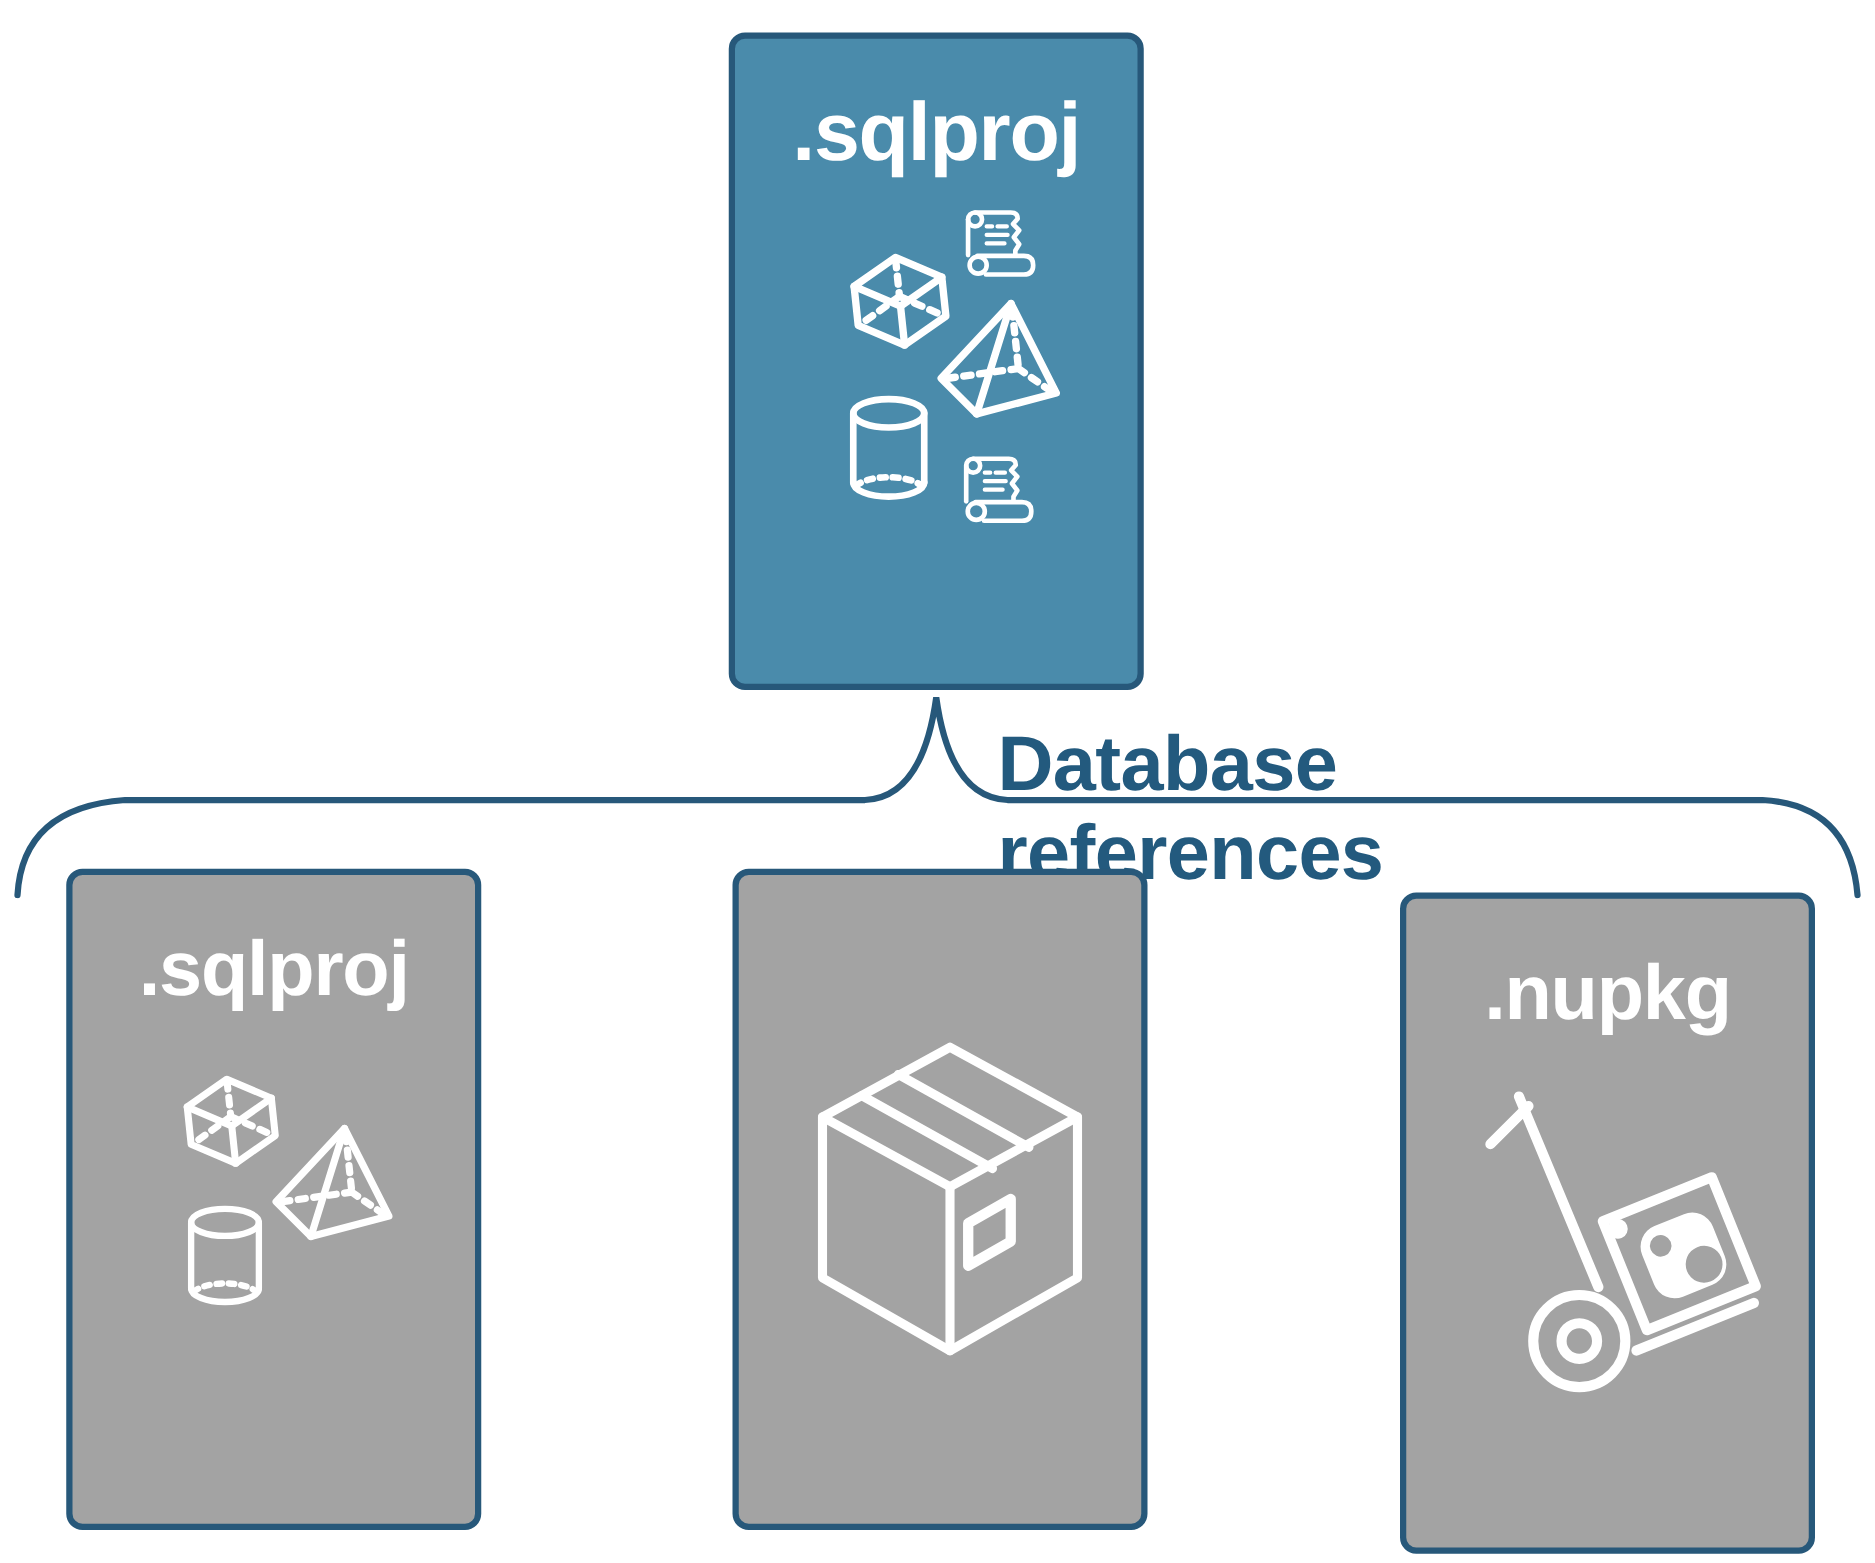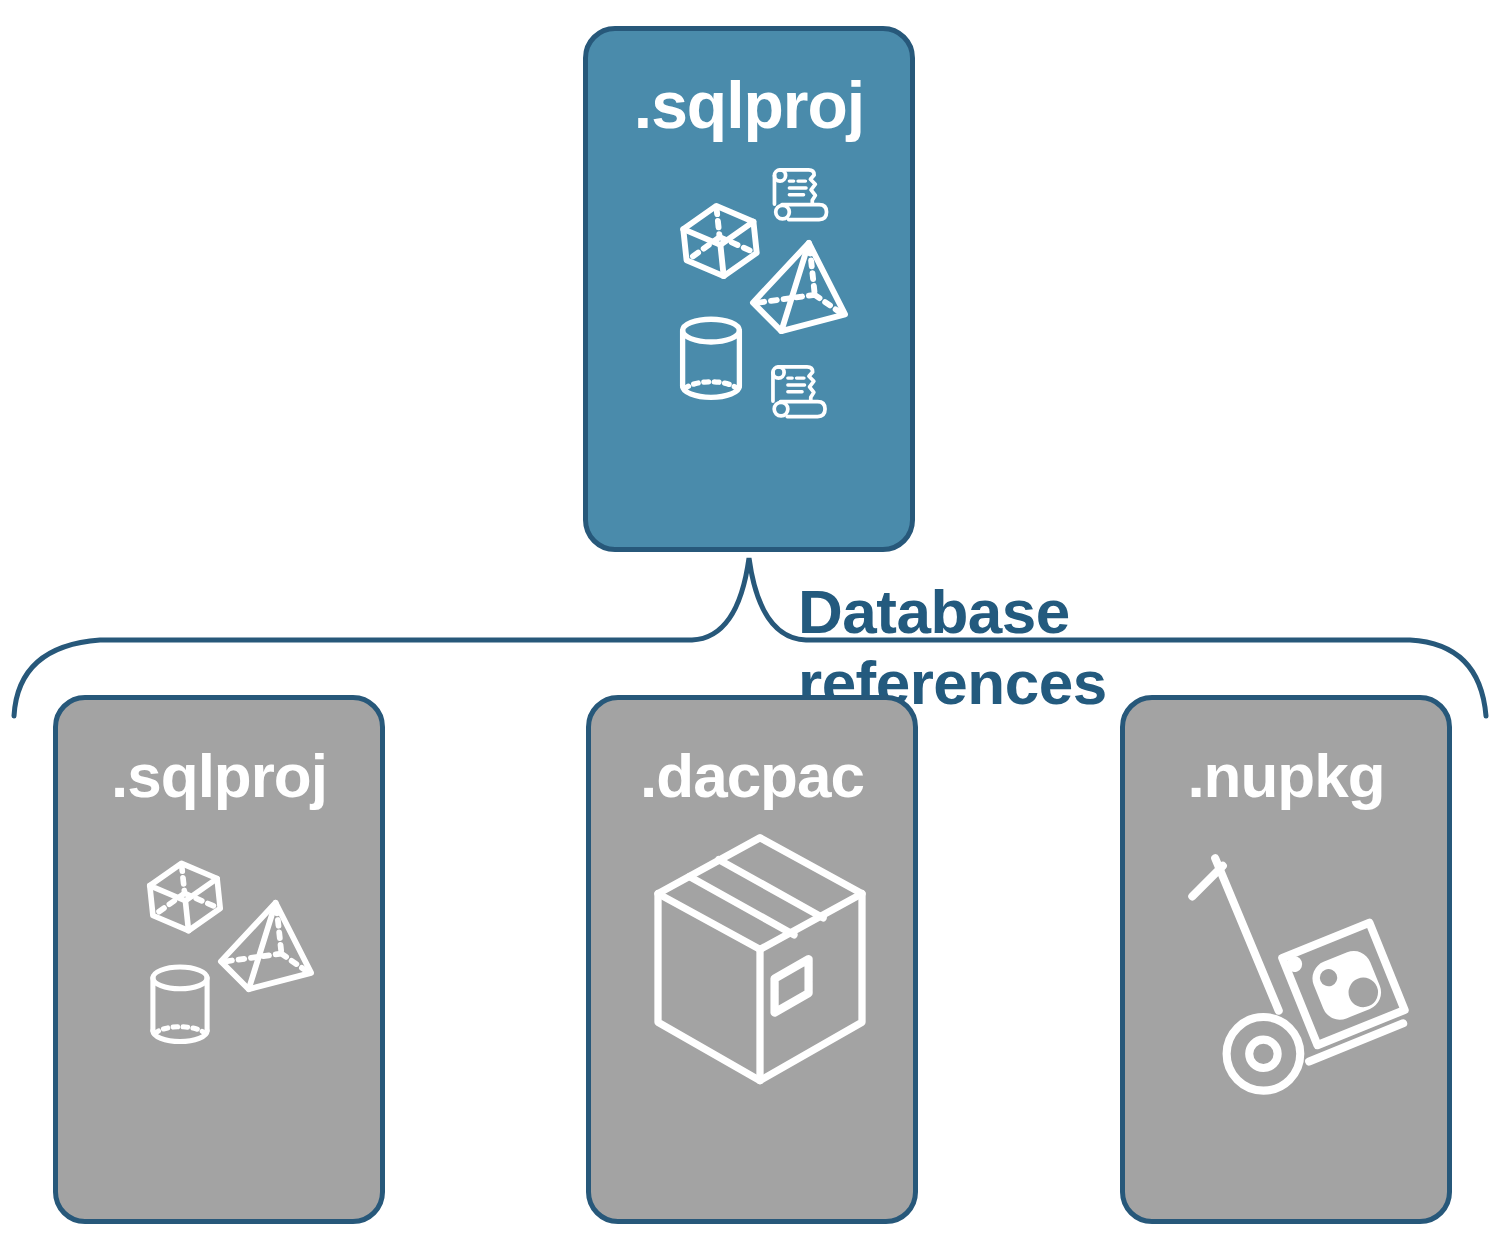--- a/index.html
+++ b/index.html
@@ -9,27 +9,27 @@
     --label-text:#235a7e;
     --icon-stroke:#ffffff;
   }
   html,body{margin:0;padding:0;background:#ffffff;}
   .stage{
     position:relative;width:1500px;height:1250px;background:#ffffff;
     font-family:"Liberation Sans", sans-serif;overflow:hidden;
   }
   .card{
     position:absolute;box-sizing:border-box;
-    border:5px solid var(--border);border-radius:32px;
+    border:5px solid var(--border);border-radius:13px;
   }
   .card.root{left:583px;top:26px;width:332px;height:526px;background:var(--root-fill);}
   .card.child{top:695px;width:332px;height:529px;background:var(--child-fill);}
   .card.child.c0{left:53px;}
   .card.child.c1{left:586px;}
-  .card.child.c2{left:1120px;}
+  .card.child.c2{left:1120px;margin-top:19px;}
   .card-title{
     position:absolute;left:0;right:0;text-align:center;
     color:#ffffff;font-weight:700;letter-spacing:-1px;
   }
   .card.root .card-title{top:36px;font-size:66px;}
   .card.child .card-title{top:40px;font-size:62px;}
   .connector-label{
     position:absolute;left:798px;top:576px;width:500px;
     font-size:62px;font-weight:700;color:var(--label-text);letter-spacing:-0.5px;
   }
@@ -143,21 +143,20 @@
       </svg>
     <svg class="ic" style="left:155px;top:198px;width:106px;height:96px">
         <use href="#i-pyramid"></use>
       </svg>
     <svg class="ic" style="left:86px;top:263px;width:72px;height:84px">
         <use href="#i-cylinder"></use>
       </svg>
   </div>
 
   <div class="card child c1">
-    <div class="card-title">.dacpac</div>
     <svg class="ic" style="left:45px;top:128px;width:248px;height:272px">
         <use href="#i-box"></use>
       </svg>
   </div>
 
   <div class="card child c2">
     <div class="card-title">.nupkg</div>
     <svg class="ic" style="left:43px;top:143px;width:262px;height:254px">
         <use href="#i-truck"></use>
       </svg>

